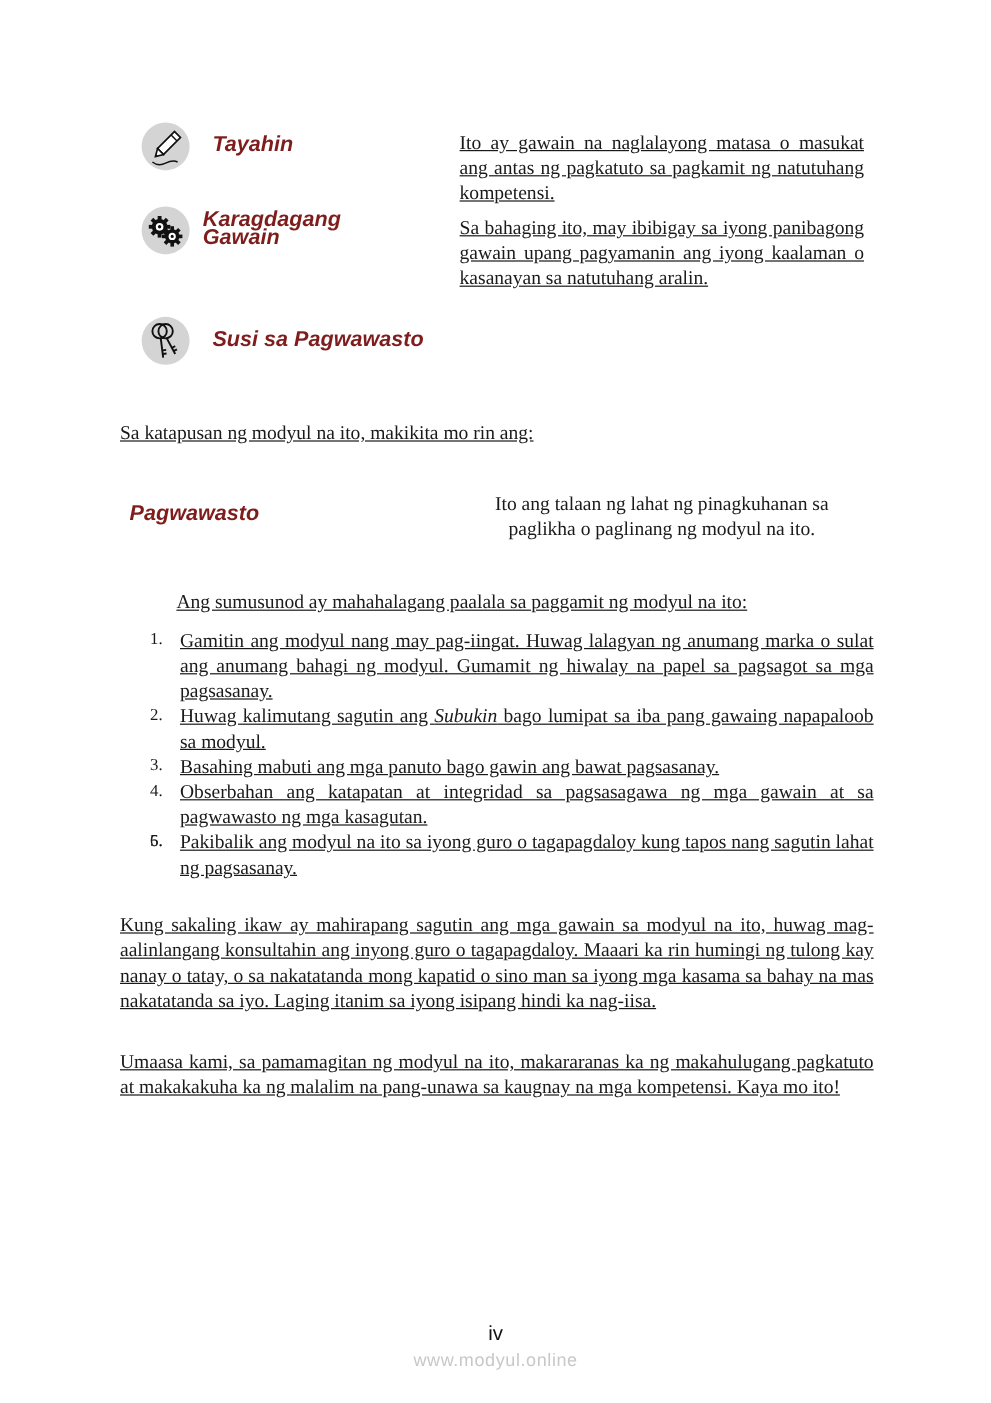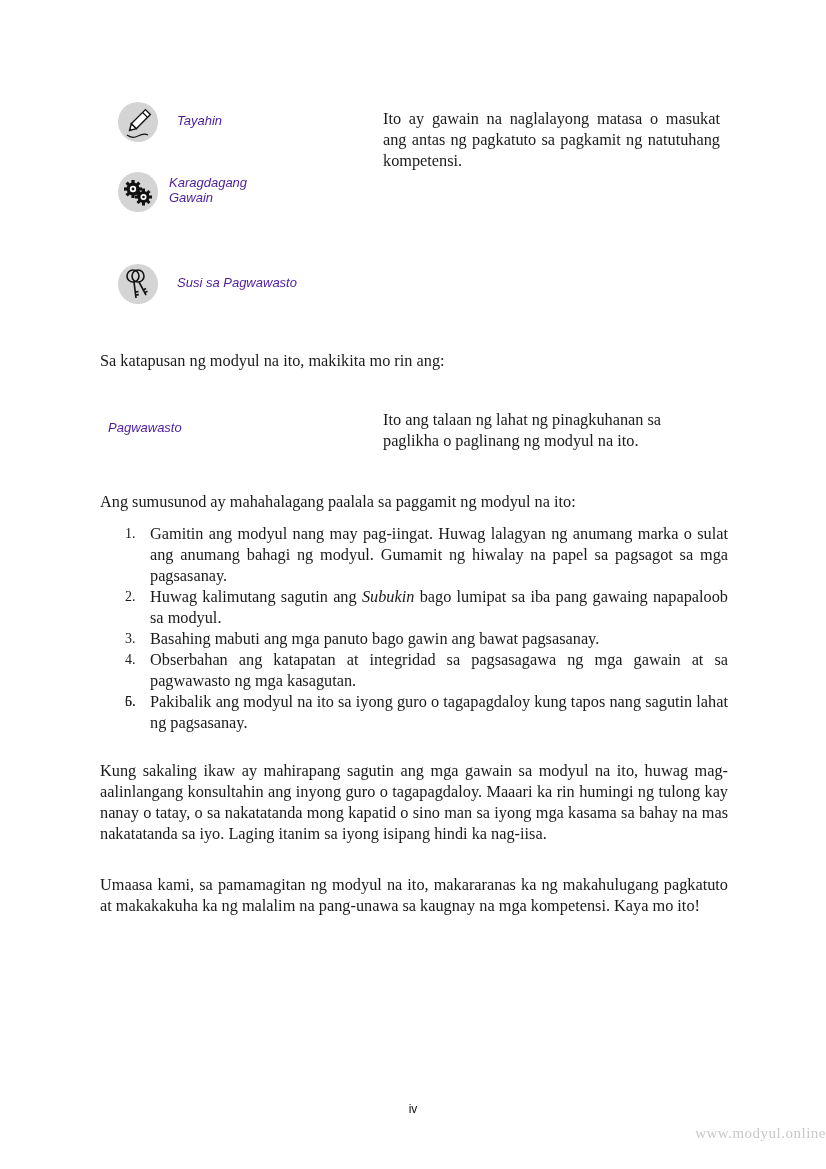--- a/index.html
+++ b/index.html
@@ -1,34 +1,34 @@
 <!DOCTYPE html>
 <html><head>
 <meta charset="utf-8">
 <style>
   html, body { margin: 0; padding: 0; background: #ffffff; }
   body { width: 826px; height: 1169px; position: relative; overflow: hidden;
          font-family: "DejaVu Serif", "Liberation Serif", serif; color: #1a1a1a; }
   .page { position: absolute; left: 0; top: 0; width: 826px; height: 1169px; }
   .serif { font-family: "Liberation Serif", "DejaVu Serif", serif; font-size: 16.3px; line-height: 21px; }
-  .sans-label { font-family: "Liberation Sans", "DejaVu Sans", sans-serif; font-weight: normal; font-style: italic;
-                font-size: 13px; line-height: 15px; color: #4c1d95; }
+  .sans-label { font-family: "Liberation Sans", "DejaVu Sans", sans-serif; font-weight: bold; font-style: italic;
+                font-size: 18px; line-height: 15px; color: #7f1d1d; }
   .icon-circle { position: absolute; width: 40px; height: 40px; border-radius: 50%; background: #d4d4d4; }
   .icon-circle svg { position: absolute; left: 0; top: 0; }
   .label { position: absolute; }
   .desc { position: absolute; left: 383px; width: 337px; text-align: justify; }
   .para { position: absolute; left: 100px; width: 628px; text-align: justify; }
   .list { position: absolute; left: 100px; width: 628px; margin: 0; padding: 0; list-style: none; }
   .list li { position: relative; padding-left: 50px; text-align: justify; }
   .list li .num { position: absolute; left: 25px; top: 0; font-size: 14px; }
   .page-num { position: absolute; left: 0; width: 826px; top: 1102px; text-align: center;
-              font-family: "Liberation Sans", "DejaVu Sans", sans-serif; font-size: 12px; color: #111; }
-  .watermark { position: absolute; left: 0; width: 826px; top: 1125px; text-align: right;
-               font-family: Liberation Serif, serif; font-size: 15px; color: #c8c8c8; letter-spacing: 0.5px; }
-  .last-line { text-align-last: left; }
+              font-family: "Liberation Sans", "DejaVu Sans", sans-serif; font-size: 17px; color: #111; }
+  .watermark { position: absolute; left: 0; width: 826px; top: 1125px; text-align: center;
+               font-family: Liberation Sans, sans-serif; font-size: 15px; color: #c8c8c8; letter-spacing: 0.5px; }
+  .last-line { text-align-last: left; text-decoration: underline; }
   .desc p, .para p { margin: 0; }
 </style>
 </head>
 <body>
 
 <div class="page">
 
   <div class="icon-circle" style="left:118px; top:102px;">
     <svg width="40" height="40" viewBox="0 0 40 40">
       <g transform="rotate(45 20 20)">
@@ -78,20 +78,23 @@
       <circle cx="15" cy="17" r="3.2" fill="#ffffff"></circle>
       <circle cx="15" cy="17" r="1.4" fill="#111"></circle>
       <circle cx="25.5" cy="25" r="3" fill="#ffffff"></circle>
       <circle cx="25.5" cy="25" r="1.3" fill="#111"></circle>
     </svg>
   </div>
   <div class="label sans-label" style="left:169px; top:175px;">
     <div>Karagdagang</div>
     <div>Gawain</div>
   </div>
+  <div class="desc serif" style="top:179px;">
+    <p class="last-line">Sa bahaging ito, may ibibigay sa iyong panibagong gawain upang pagyamanin ang iyong kaalaman o kasanayan sa natutuhang aralin.</p>
+  </div>
 
   <div class="icon-circle" style="left:118px; top:264px;">
     <svg width="40" height="40" viewBox="0 0 40 40">
       <g fill="none" stroke="#111" stroke-width="1.6">
         <circle cx="15" cy="12" r="6"></circle>
         <circle cx="20" cy="12" r="6"></circle>
         <line x1="16" y1="18" x2="18" y2="34"></line>
         <line x1="21" y1="18" x2="28" y2="31"></line>
         <line x1="17.3" y1="28" x2="20.5" y2="27.6"></line>
         <line x1="17.7" y1="31" x2="20.8" y2="30.6"></line>
@@ -100,25 +103,25 @@
       </g>
     </svg>
   </div>
   <div class="label sans-label" style="left:177px; top:275px;">Susi sa Pagwawasto</div>
 
   <div class="para serif" style="top:350px;">
     <p class="last-line">Sa katapusan ng modyul na ito, makikita mo rin ang:</p>
   </div>
 
   <div class="label sans-label" style="left:108px; top:420px;">Pagwawasto</div>
-  <div class="desc serif" style="top:409px; text-align:left;">
+  <div class="desc serif" style="top:409px; text-align:center;">
     <p>Ito ang talaan ng lahat ng pinagkuhanan sa paglikha o paglinang ng modyul na ito.</p>
   </div>
 
-  <div class="para serif" style="top:491px;">
+  <div class="para serif" style="top:491px;margin-left:47px;">
     <p class="last-line">Ang sumusunod ay mahahalagang paalala sa paggamit ng modyul na ito:</p>
   </div>
 
   <ol class="list serif" style="top:523px;">
     <li class="last-line">
       <span class="num">1.</span>
       <span>Gamitin ang modyul nang may pag-iingat. Huwag lalagyan ng anumang marka o sulat ang anumang bahagi ng modyul. Gumamit ng hiwalay na papel sa pagsagot sa mga pagsasanay.</span>
     </li>
     <li class="last-line">
       <span class="num">2.</span>

